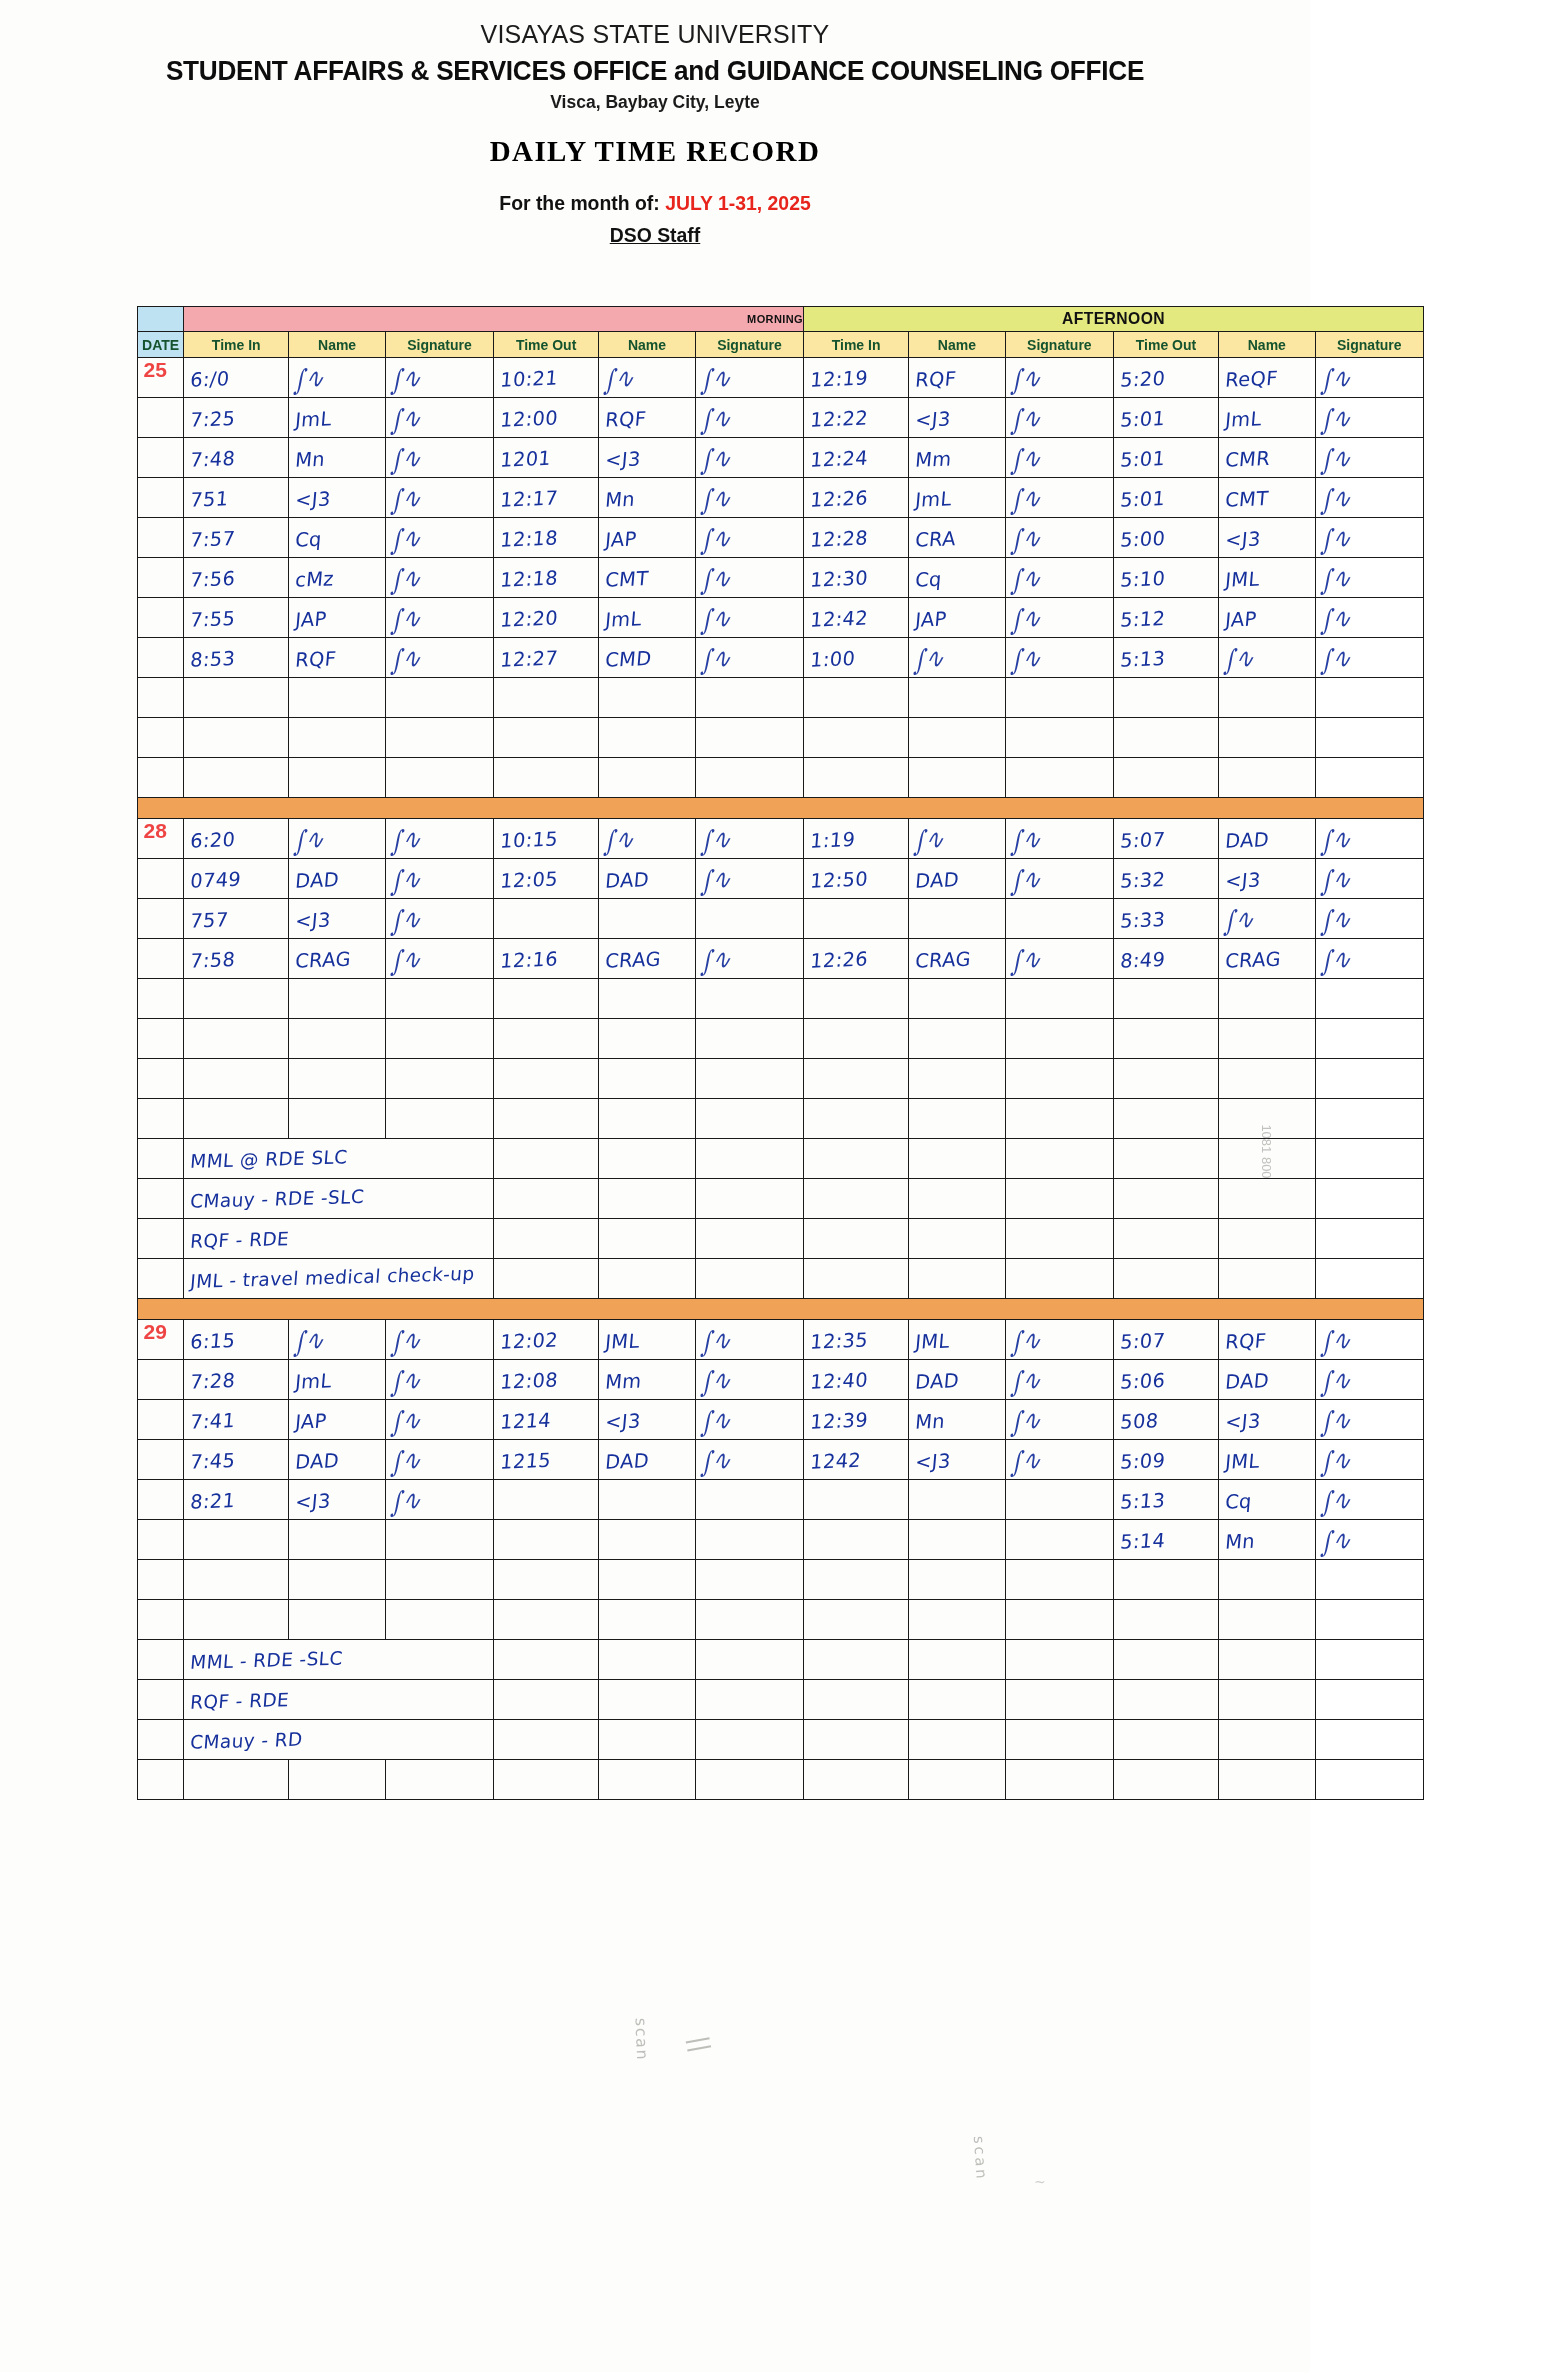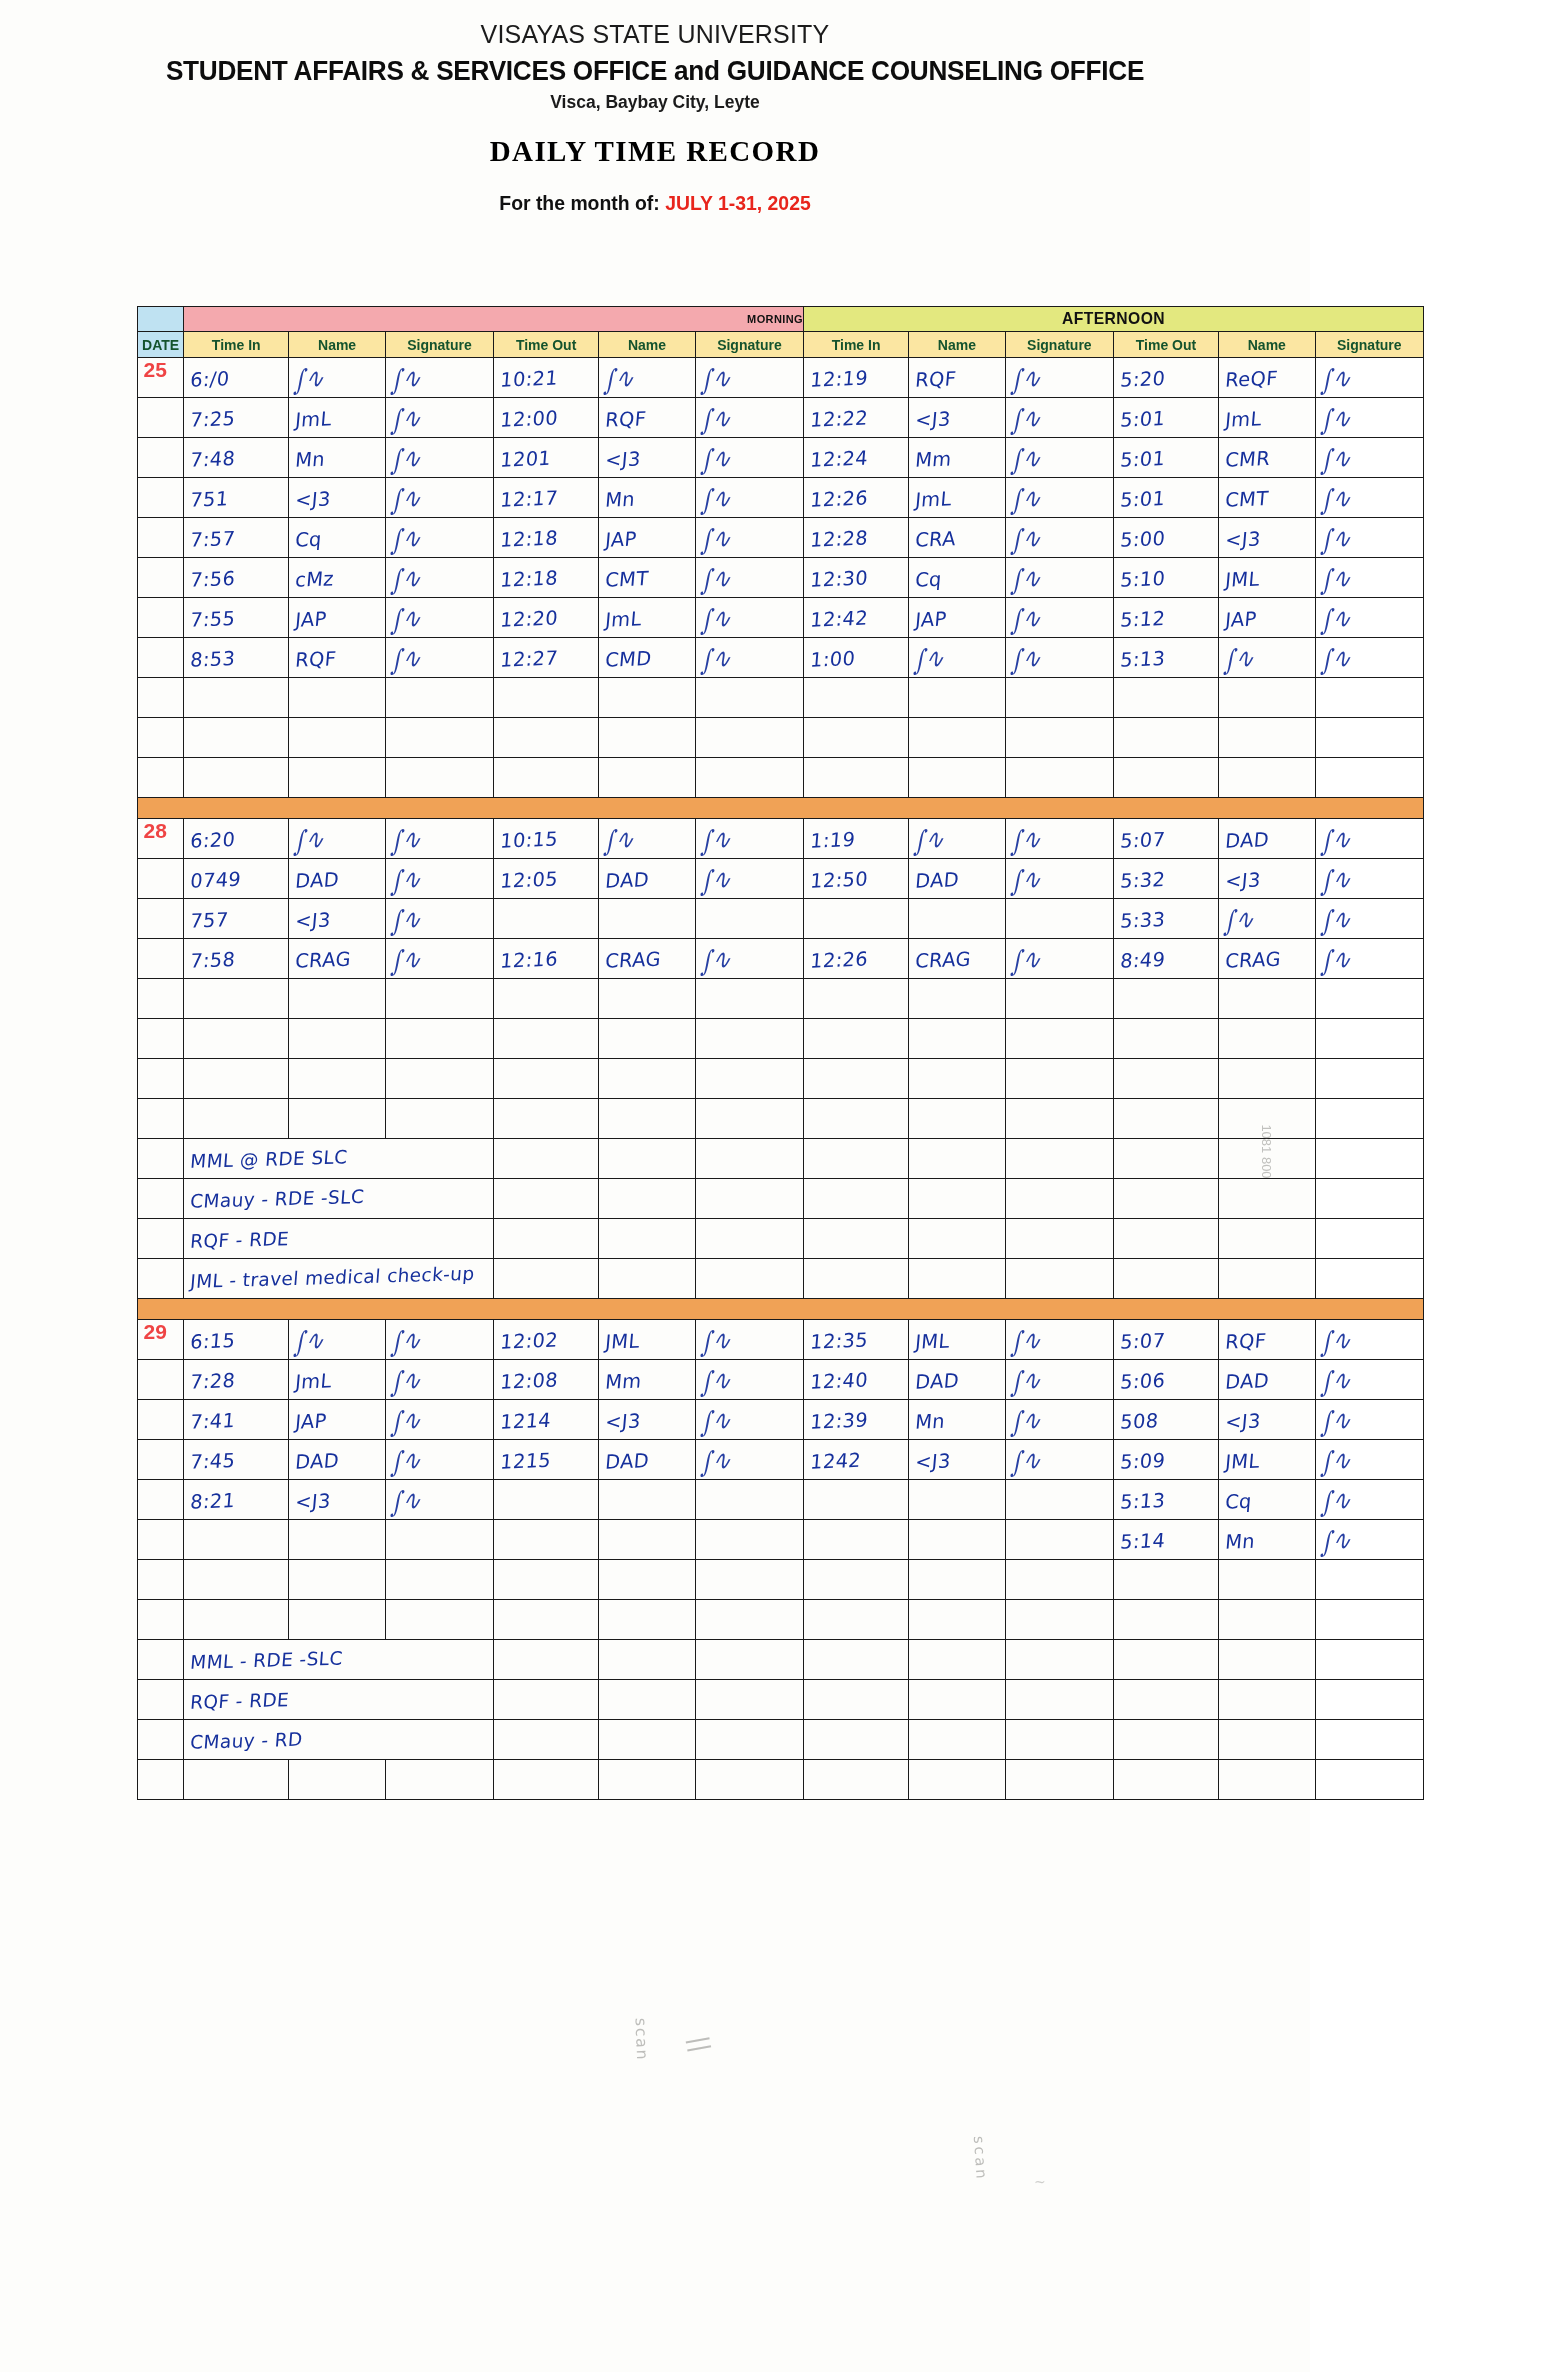--- a/index.html
+++ b/index.html
@@ -204,20 +204,21 @@
 
   <div class="header">
     <div class="h-univ">VISAYAS STATE UNIVERSITY</div>
     <div class="h-office">STUDENT AFFAIRS &amp; SERVICES OFFICE and GUIDANCE COUNSELING OFFICE</div>
     <div class="h-addr">Visca, Baybay City, Leyte</div>
     <div class="h-dtr">DAILY TIME RECORD</div>
     <div class="h-month">
       <span class="label">For the month of:</span>
       <span class="value">JULY 1-31, 2025</span>
     </div>
+    <div class="h-staff">DSO Staff</div>
   </div>
 
   <div class="table-wrap">
     <table class="dtr">
       <colgroup>
         <col style="width:44px">
         <col style="width:100px">
           <col style="width:92px">
           <col style="width:103px">
         <col style="width:100px">

